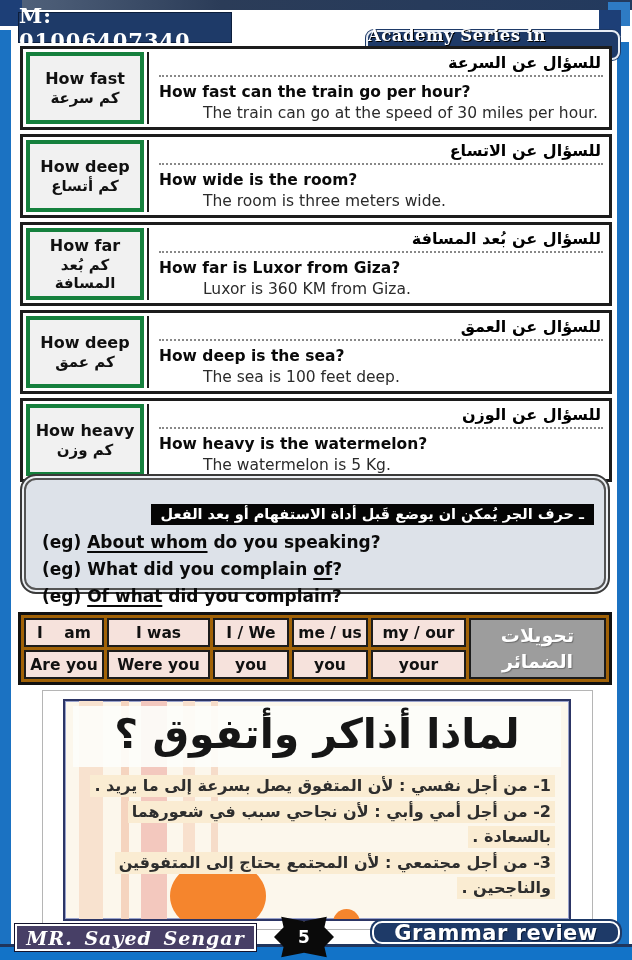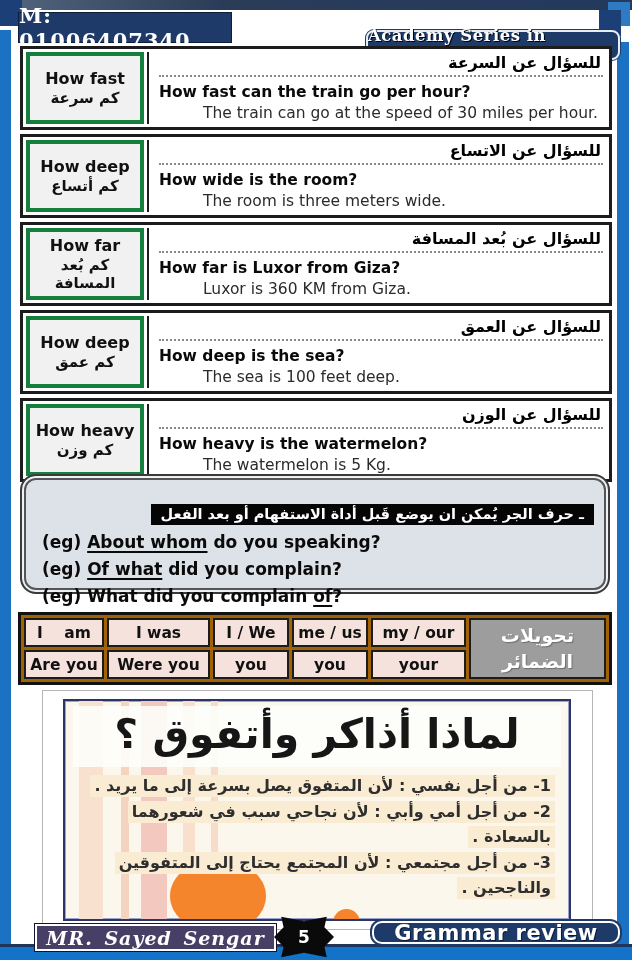--- a/index.html
+++ b/index.html
@@ -94,21 +94,21 @@
                     border-radius:50%; background:#f5852d; }
   .orange-dot { position:absolute; left:268px; top:208px; width:27px; height:27px;
                 border-radius:50%; background:#f5852d; }
 
   
   .teacher-box { position:absolute; left:14px; top:923px; width:243px; height:29px;
                  background:#473f66; border:1px solid #14142e;
                  box-shadow: inset 0 0 0 2px #fff;
                  color:#fff; font-family:"DejaVu Serif", serif; font-style:italic; font-weight:bold;
                  font-size:19px; letter-spacing:1px; word-spacing:4px;
-                 display:flex; align-items:center; justify-content:center;margin-left:20px; }
+                 display:flex; align-items:center; justify-content:center; }
   .page-badge { position:absolute; left:274px; top:915px; width:60px; height:44px;
                 background:#0a0a0a; color:#fff; display:flex; align-items:center; justify-content:center;
                 font-weight:bold; font-size:17px;
                 clip-path:polygon(0% 50%, 16% 28%, 12% 4%, 50% 14%, 88% 4%, 84% 28%, 100% 50%,
                                   84% 72%, 88% 96%, 50% 86%, 12% 96%, 16% 72%); }
   .series-box { position:absolute; left:372px; top:921px; width:248px; height:23px;
                 background:#1e3a68; border:2px solid #fff; border-radius:10px;
                 box-shadow:0 0 0 2px #1e3a68;
                 color:#fff; font-weight:bold; font-size:21px; letter-spacing:.5px;
                 display:flex; align-items:center; justify-content:center;
@@ -193,22 +193,22 @@
         <div class="qa-a">The watermelon is 5 Kg.</div>
       </div>
     </div>
   </div>
 
   <div class="prep-box">
     <div class="prep-title-row">
       <span class="prep-title" dir="rtl">ـ حرف الجر يُمكن ان يوضع قَبل أداة الاستفهام أو بعد الفعل</span>
     </div>
     <div class="prep-ex"><span>(eg) </span><u>About whom</u><span> do you speaking?</span></div>
+    <div class="prep-ex"><span>(eg) What did you complain </span><u>of</u><span>?</span></div>
     <div class="prep-ex"><span>(eg) </span><u>Of what</u><span> did you complain?</span></div>
-    <div class="prep-ex"><span>(eg) What did you complain </span><u>of</u><span>?</span></div>
   </div>
 
   <div class="ptable">
     <div class="pcell">I    am</div>
     <div class="pcell">I was</div>
     <div class="pcell">I / We</div>
     <div class="pcell">me / us</div>
     <div class="pcell">my / our</div>
     <div class="pcell-label" dir="rtl">
       <span>تحويلات</span>

